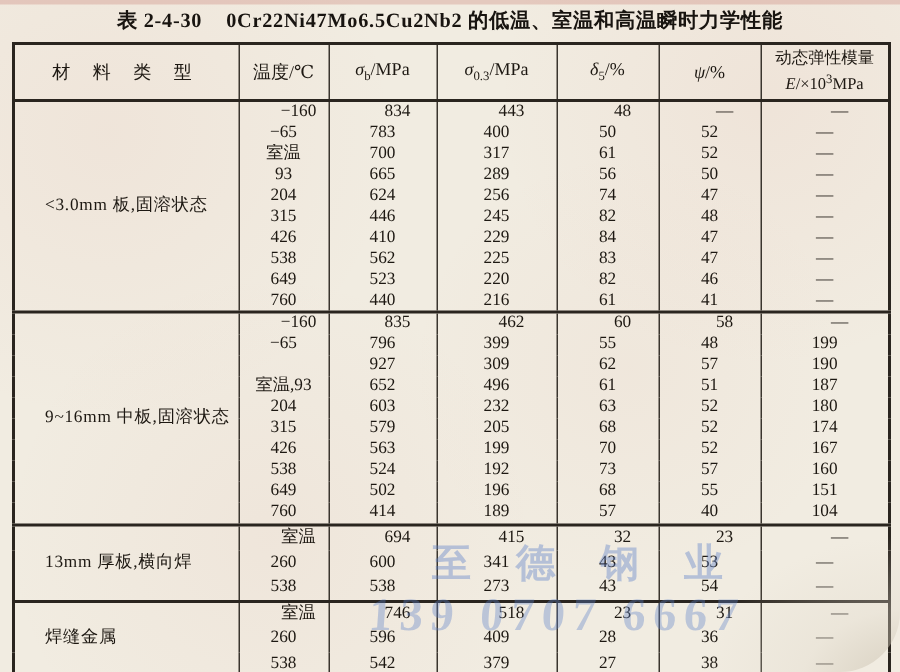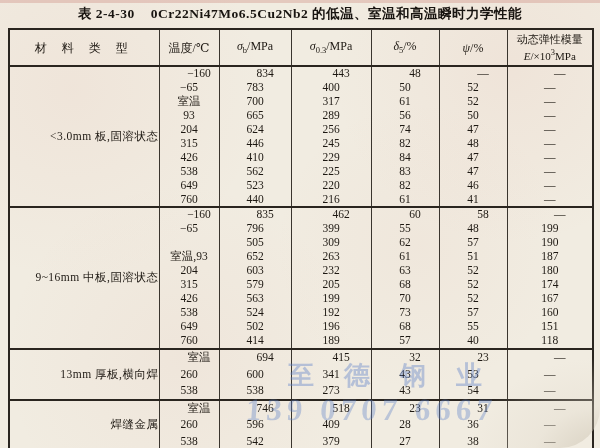--- a/index.html
+++ b/index.html
@@ -41,21 +41,21 @@
     border-top:2px solid #2a251f;border-bottom:1.6px solid #2a251f;
     font-weight:normal;font-size:12px;line-height:14px;
     padding:3px 0 2px 0;vertical-align:middle;
   }
   th.mat-h{letter-spacing:6px;margin-top:16px;}
   th .greek{font-style:italic;}
   th sub{font-size:8.5px;}
   th sup{font-size:8.5px;}
   th .mod-line{font-size:11px;line-height:13px;}
   td.mat{
-    text-align:right;padding-left:12px;font-size:11.5px;letter-spacing:0.5px;
+    text-align:left;padding-left:12px;font-size:11.5px;letter-spacing:0.5px;
     vertical-align:middle;white-space:nowrap;
   }
   tr.dense{height:14px;}
   tr.tall{height:16.9px;}
   tr.sec-start td{border-top:2px solid #2a251f;padding-left:20px;}
   .wm-company{
     position:absolute;left:288px;top:358px;
     color:rgba(92,128,200,0.40);font-size:26px;font-weight:bold;
     letter-spacing:30px;white-space:nowrap;pointer-events:none;
   }
@@ -198,30 +198,30 @@
         <tr class="dense">
           <td>−65</td>
           <td>796</td>
           <td>399</td>
           <td>55</td>
           <td>48</td>
           <td>199</td>
         </tr>
         <tr class="dense">
           <td></td>
-          <td>505</td>
+          <td>927</td>
           <td>309</td>
           <td>62</td>
           <td>57</td>
           <td>190</td>
         </tr>
         <tr class="dense">
           <td>室温,93</td>
           <td>652</td>
-          <td>263</td>
+          <td>496</td>
           <td>61</td>
           <td>51</td>
           <td>187</td>
         </tr>
         <tr class="dense">
           <td>204</td>
           <td>603</td>
           <td>232</td>
           <td>63</td>
           <td>52</td>
@@ -258,21 +258,21 @@
           <td>68</td>
           <td>55</td>
           <td>151</td>
         </tr>
         <tr class="dense">
           <td>760</td>
           <td>414</td>
           <td>189</td>
           <td>57</td>
           <td>40</td>
-          <td>118</td>
+          <td>104</td>
         </tr>
         <tr class="tall sec-start">
           <td rowspan="3" class="mat">13mm 厚板,横向焊</td>
           <td>室温</td>
           <td>694</td>
           <td>415</td>
           <td>32</td>
           <td>23</td>
           <td>—</td>
         </tr>

